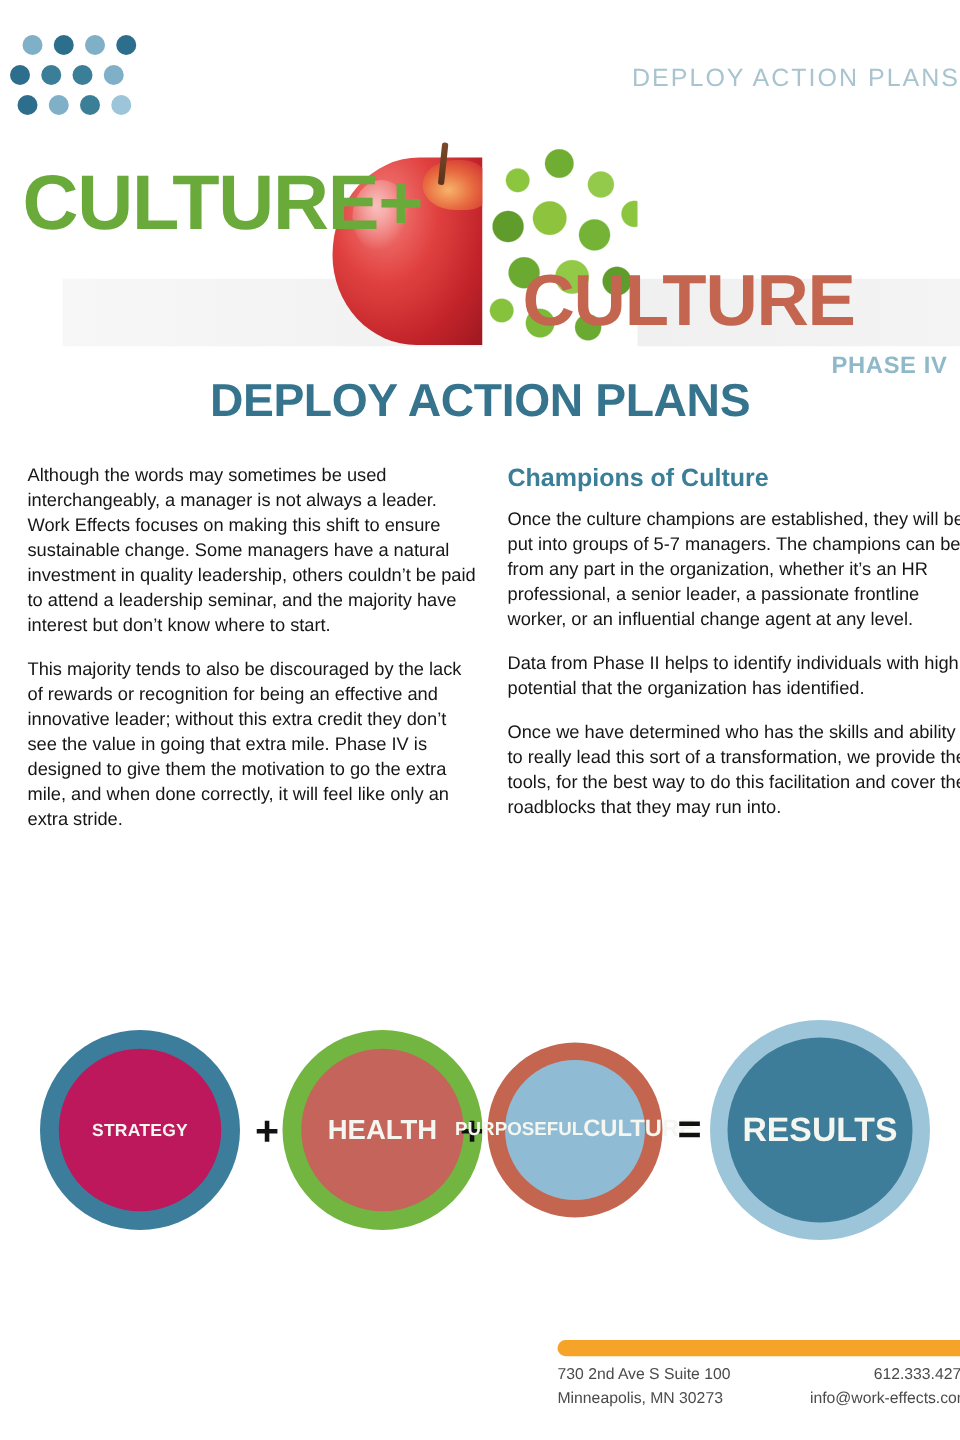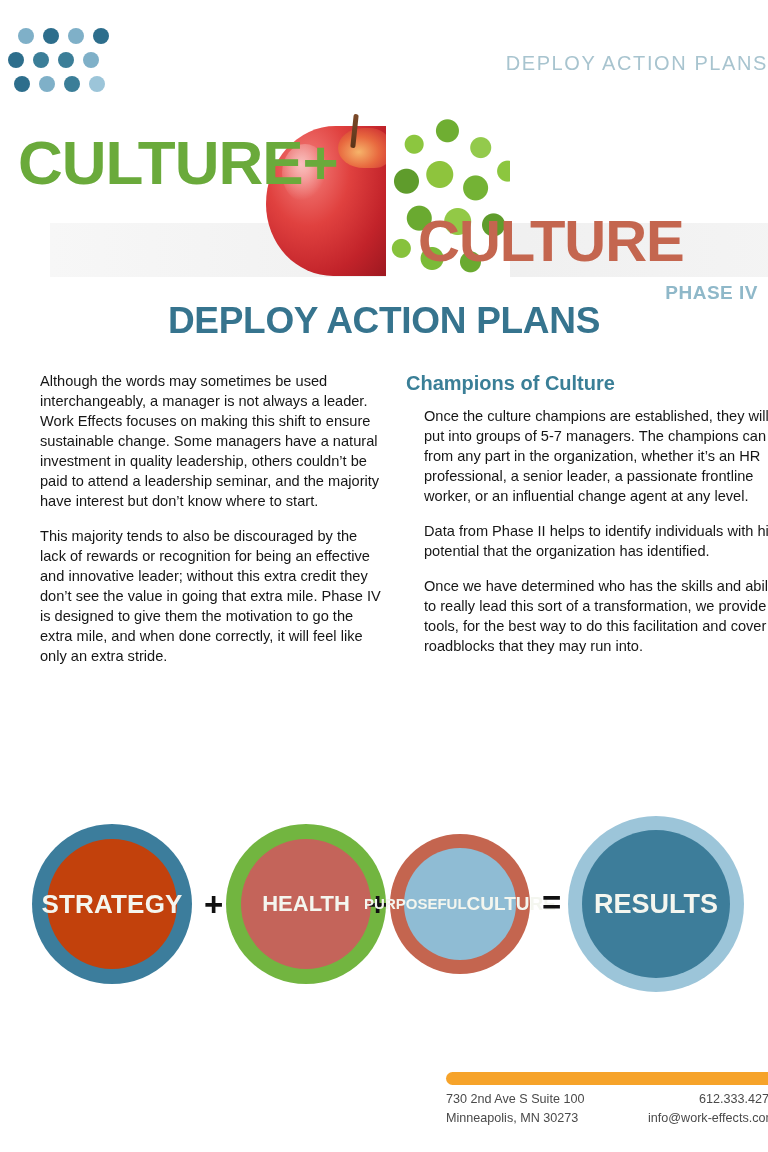--- a/index.html
+++ b/index.html
@@ -89,39 +89,39 @@
     font-size:37px;font-weight:700;color:#36748e;letter-spacing:-.3px;
   }
 
   
   #columns{position:absolute;left:22px;top:372px;width:760px;display:flex;gap:24px;}
   .col{width:360px;}
   .col-heading{
     font-size:20px;font-weight:700;color:#3a7f97;margin:0 0 12px 0;
   }
   .col p{
-    margin:0 0 15px 18px;font-size:14.6px;line-height:1.37;color:#161616;
+    margin:0 0 15px 0;font-size:14.6px;line-height:1.37;color:#161616;
   }
   .col-right p{width:372px;}
 
   
   #equation{position:absolute;left:24px;top:812px;width:730px;height:180px;}
   .circle{
     position:absolute;border-radius:50%;
     display:flex;align-items:center;justify-content:center;
     text-align:center;color:#f4f6ef;font-weight:700;
   }
   .op{
     position:absolute;font-size:33px;font-weight:700;color:#111;
     line-height:1;
   }
 
   #c-strategy{left:8px;top:12px;width:160px;height:160px;background:#3c7d9c;}
-  #c-strategy .inner{width:130px;height:130px;border-radius:50%;background:#c2410c;
-    display:flex;align-items:center;justify-content:center;font-size:26px;letter-spacing:.2px;}
+  #c-strategy .inner{width:130px;height:130px;border-radius:50%;background:#be185d;
+    display:flex;align-items:center;justify-content:center;font-size:14px;letter-spacing:.2px;}
   #op1{left:180px;top:76px;}
   #c-health{left:202px;top:12px;width:160px;height:160px;background:#72b540;}
   #c-health .inner{width:130px;height:130px;border-radius:50%;background:#c4645a;
     display:flex;align-items:center;justify-content:center;font-size:22px;}
   #op2{left:344px;top:76px;}
   #c-culture{left:366px;top:22px;width:140px;height:140px;background:#c4654f;}
   #c-culture .inner{width:112px;height:112px;border-radius:50%;background:#8fbcd4;
     display:flex;flex-direction:row;align-items:center;justify-content:center;
     font-size:15px;line-height:1.12;}
   #c-culture .l2{font-size:19px;}

